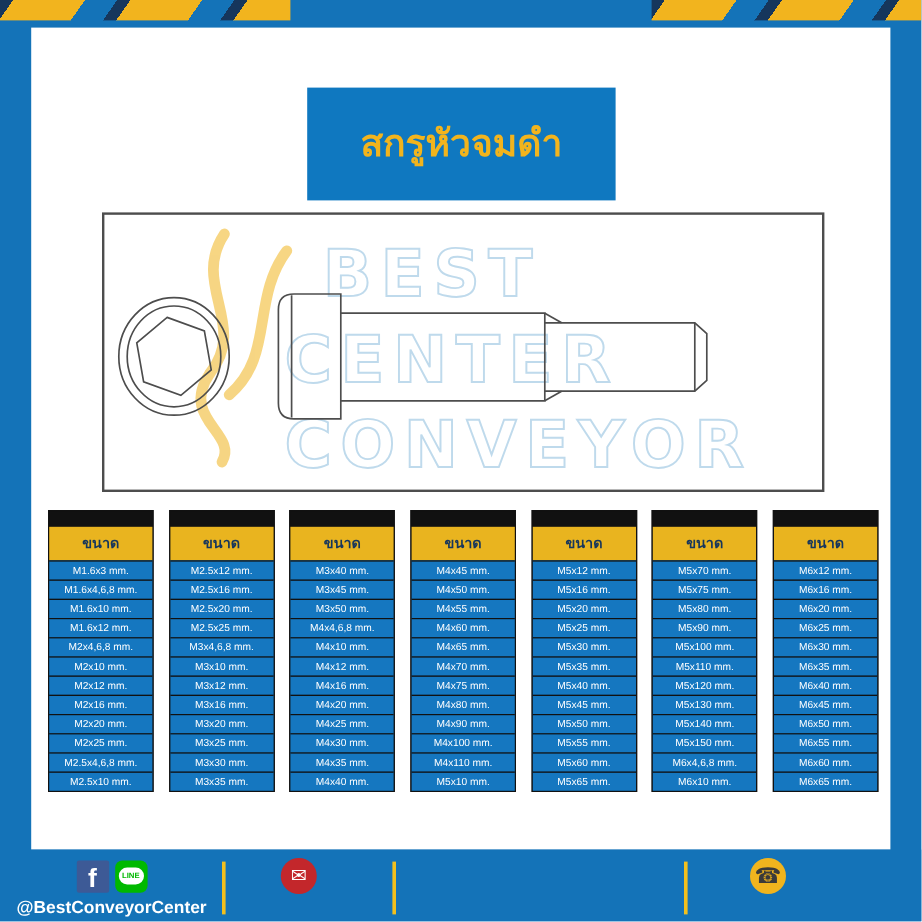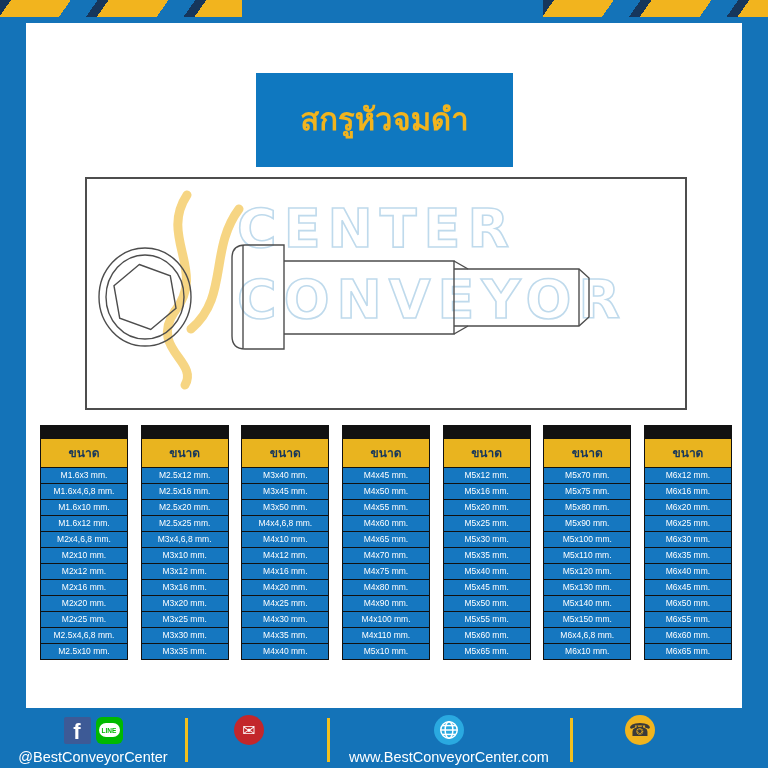--- a/index.html
+++ b/index.html
@@ -28,21 +28,21 @@
   .tables-row{position:absolute;left:14px;top:402px;width:692px;display:flex;justify-content:space-between;}
   .size-table{width:86px;background:#111;border:1px solid #111;}
   .size-header{background:#e9b41f;color:#16365c;font-weight:bold;font-size:12px;height:28px;
     line-height:28px;text-align:center;margin-top:13px;}
   .size-cell{background:#1577c0;color:#ffffff;font-size:8.5px;height:15px;line-height:15px;
     text-align:center;border-top:1px solid #111;white-space:nowrap;}
   
   .footer{position:absolute;left:0;top:708px;width:768px;height:60px;background:#1473b8;}
   .f-sec{position:absolute;top:5px;text-align:center;color:#fff;}
   .f-icons{display:flex;justify-content:center;align-items:center;gap:5px;height:34px;}
-  .f-label{font-size:14.5px;font-weight:normal;margin-top:2px;white-space:nowrap;}
+  .f-label{font-size:14.5px;font-weight:bold;margin-top:2px;white-space:nowrap;}
   .divider{position:absolute;top:10px;width:3px;height:44px;background:#f2c01e;}
   .ic-circle{width:30px;height:30px;border-radius:50%;display:flex;align-items:center;justify-content:center;}
   .ic-fb{width:27px;height:27px;background:#3d5a96;color:#fff;font-weight:bold;font-size:22px;
     display:flex;align-items:flex-end;justify-content:center;line-height:25px;border-radius:2px;}
   .ic-line{width:27px;height:27px;background:#00b900;border-radius:6px;display:flex;align-items:center;justify-content:center;}
   .ic-line .bubble{width:21px;height:14px;background:#fff;border-radius:7px;color:#00b900;
     font-size:6.5px;font-weight:bold;display:flex;align-items:center;justify-content:center;}
   .ic-mail{background:#c3272b;color:#fff;font-size:16px;}
   .ic-globe{background:#2aa9e0;}
   .ic-phone{background:#f0b41e;color:#3a3a3a;font-size:18px;}
@@ -55,20 +55,21 @@
   <div class="stripe right"></div>
 
   <div class="content">
 
     <div class="title-block">
       <div>สกรูหัวจมดำ</div>
     </div>
 
     <div class="draw-box">
       <div class="watermark">
+        <div class="wm1">BEST</div>
         <div>CENTER</div>
         <div>CONVEYOR</div>
       </div>
       <svg class="draw-svg" width="598" height="229" viewBox="0 0 598 229">
 
         <g stroke="#f0b41e" stroke-width="9" fill="none" opacity="0.55" stroke-linecap="round">
           <path d="M100,16 C72,58 120,92 88,132"></path>
           <path d="M88,132 C62,170 112,182 98,206"></path>
           <path d="M152,30 C122,70 142,118 104,150"></path>
         </g>
@@ -214,34 +215,20 @@
     <div class="divider" style="left:185px;"></div>
 
     <div class="f-sec" style="left:168px;width:162px;">
       <div class="f-icons">
         <div class="ic-circle ic-mail">✉</div>
       </div>
     </div>
 
     <div class="divider" style="left:327px;"></div>
 
-    <div class="f-sec" style="left:333px;width:232px;">
-      <div class="f-icons">
-        <div class="ic-circle ic-globe">
-          <svg width="22" height="22" viewBox="0 0 24 24" fill="none" stroke="#ffffff" stroke-width="1.6">
-            <circle cx="12" cy="12" r="9"></circle>
-            <ellipse cx="12" cy="12" rx="4.2" ry="9"></ellipse>
-            <line x1="3" y1="12" x2="21" y2="12"></line>
-            <line x1="4.6" y1="7.2" x2="19.4" y2="7.2"></line>
-            <line x1="4.6" y1="16.8" x2="19.4" y2="16.8"></line>
-          </svg>
-        </div>
-      </div>
-      <div class="f-label">www.BestConveyorCenter.com</div>
-    </div>
 
     <div class="divider" style="left:570px;"></div>
 
     <div class="f-sec" style="left:517px;width:246px;">
       <div class="f-icons">
         <div class="ic-circle ic-phone">☎</div>
       </div>
     </div>
   </div>
 </div>

